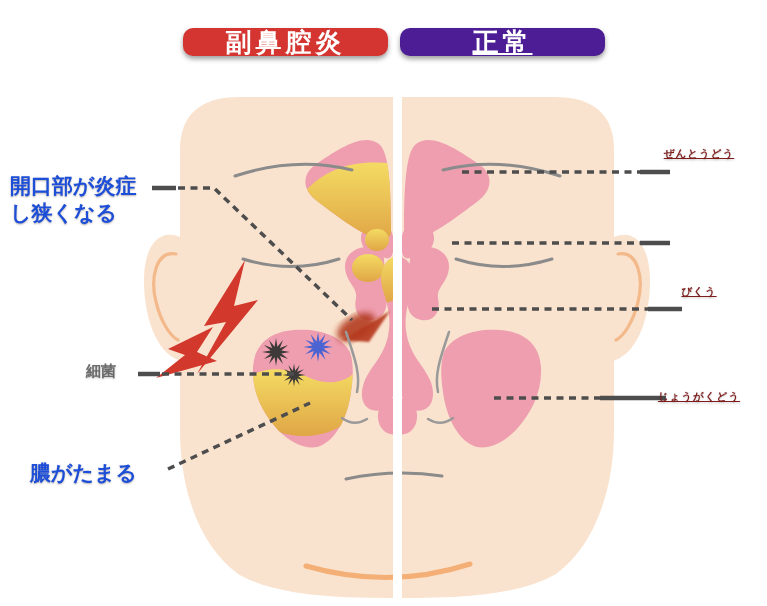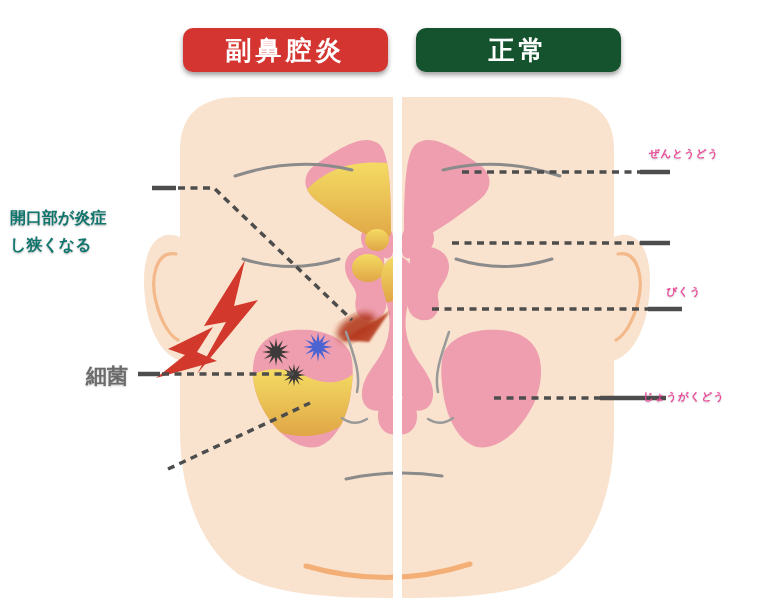--- a/index.html
+++ b/index.html
@@ -1,29 +1,29 @@
 <!DOCTYPE html>
 <html><head>
 <meta charset="utf-8">
 <style>
   html,body{margin:0;padding:0;background:#ffffff;}
   .stage{position:relative;width:767px;height:606px;background:#ffffff;overflow:hidden;
          font-family:"Liberation Sans","DejaVu Sans",sans-serif;}
-  .pill{position:absolute;top:28px;width:205px;height:44px;border-radius:10px;
+  .pill{position:absolute;top:28px;width:205px;height:28px;border-radius:10px;
         display:flex;align-items:center;justify-content:center;
         color:#fff;font-size:26px;font-weight:bold;letter-spacing:4px;
         box-shadow:0 3px 5px rgba(0,0,0,.38);}
   .pill-red{left:183px;background:#d43530;}
-  .pill-blue{left:416px;background:#14532d;}
+  .pill-blue{left:400px;background:#4c1d95;text-decoration:underline;}
   svg.face{position:absolute;left:0;top:0;}
   .lbl{position:absolute;font-weight:bold;white-space:nowrap;}
-  .lbl-red{color:#0f766e;font-size:16px;line-height:27px;text-shadow:0 1px 2px rgba(70,55,55,.40);margin-top:32px;}
-  .lbl-gray-left{color:#6b6b6b;font-size:21px;text-shadow:0 1px 2px rgba(0,0,0,.25);}
-  .r-label{position:absolute;left:637px;width:94px;text-align:center;color:#ec4899;
-           font-weight:bold;text-shadow:0 1px 2px rgba(0,0,0,.22);}
+  .lbl-red{color:#1d4ed8;font-size:21px;line-height:27px;text-shadow:0 1px 2px rgba(70,55,55,.40);}
+  .lbl-gray-left{color:#6b6b6b;font-size:15px;text-shadow:0 1px 2px rgba(0,0,0,.25);}
+  .r-label{position:absolute;left:652px;width:94px;text-align:center;color:#7f1d1d;
+           font-weight:bold;text-shadow:0 1px 2px rgba(0,0,0,.22);text-decoration:underline;}
   .furi{font-size:10.5px;letter-spacing:1px;line-height:13px;}
   .kanji{font-size:21px;letter-spacing:2px;line-height:25px;}
 </style>
 </head>
 <body>
 
 <div class="stage">
 
   <div class="pill pill-red">副鼻腔炎</div>
   <div class="pill pill-blue">正常</div>
@@ -157,20 +157,21 @@
         <line x1="600" y1="398" x2="666" y2="398"></line>
       </g>
     </g>
   </svg>
 
   <div class="lbl lbl-red" style="left:10px;top:172px;">
     <div>開口部が炎症</div>
     <div>し狭くなる</div>
   </div>
   <div class="lbl lbl-gray-left" style="left:86px;top:362px;font-weight:bold;">細菌</div>
+  <div class="lbl lbl-red" style="left:30px;top:459px;">膿がたまる</div>
 
   <div class="r-label" style="top:147px;">
     <div class="furi">ぜんとうどう</div>
   </div>
   <div class="r-label" style="top:285px;text-align:center;">
     <div class="furi">びくう</div>
   </div>
   <div class="r-label" style="top:374px;margin-top:16px;">
     <div class="furi">じょうがくどう</div>
   </div>

